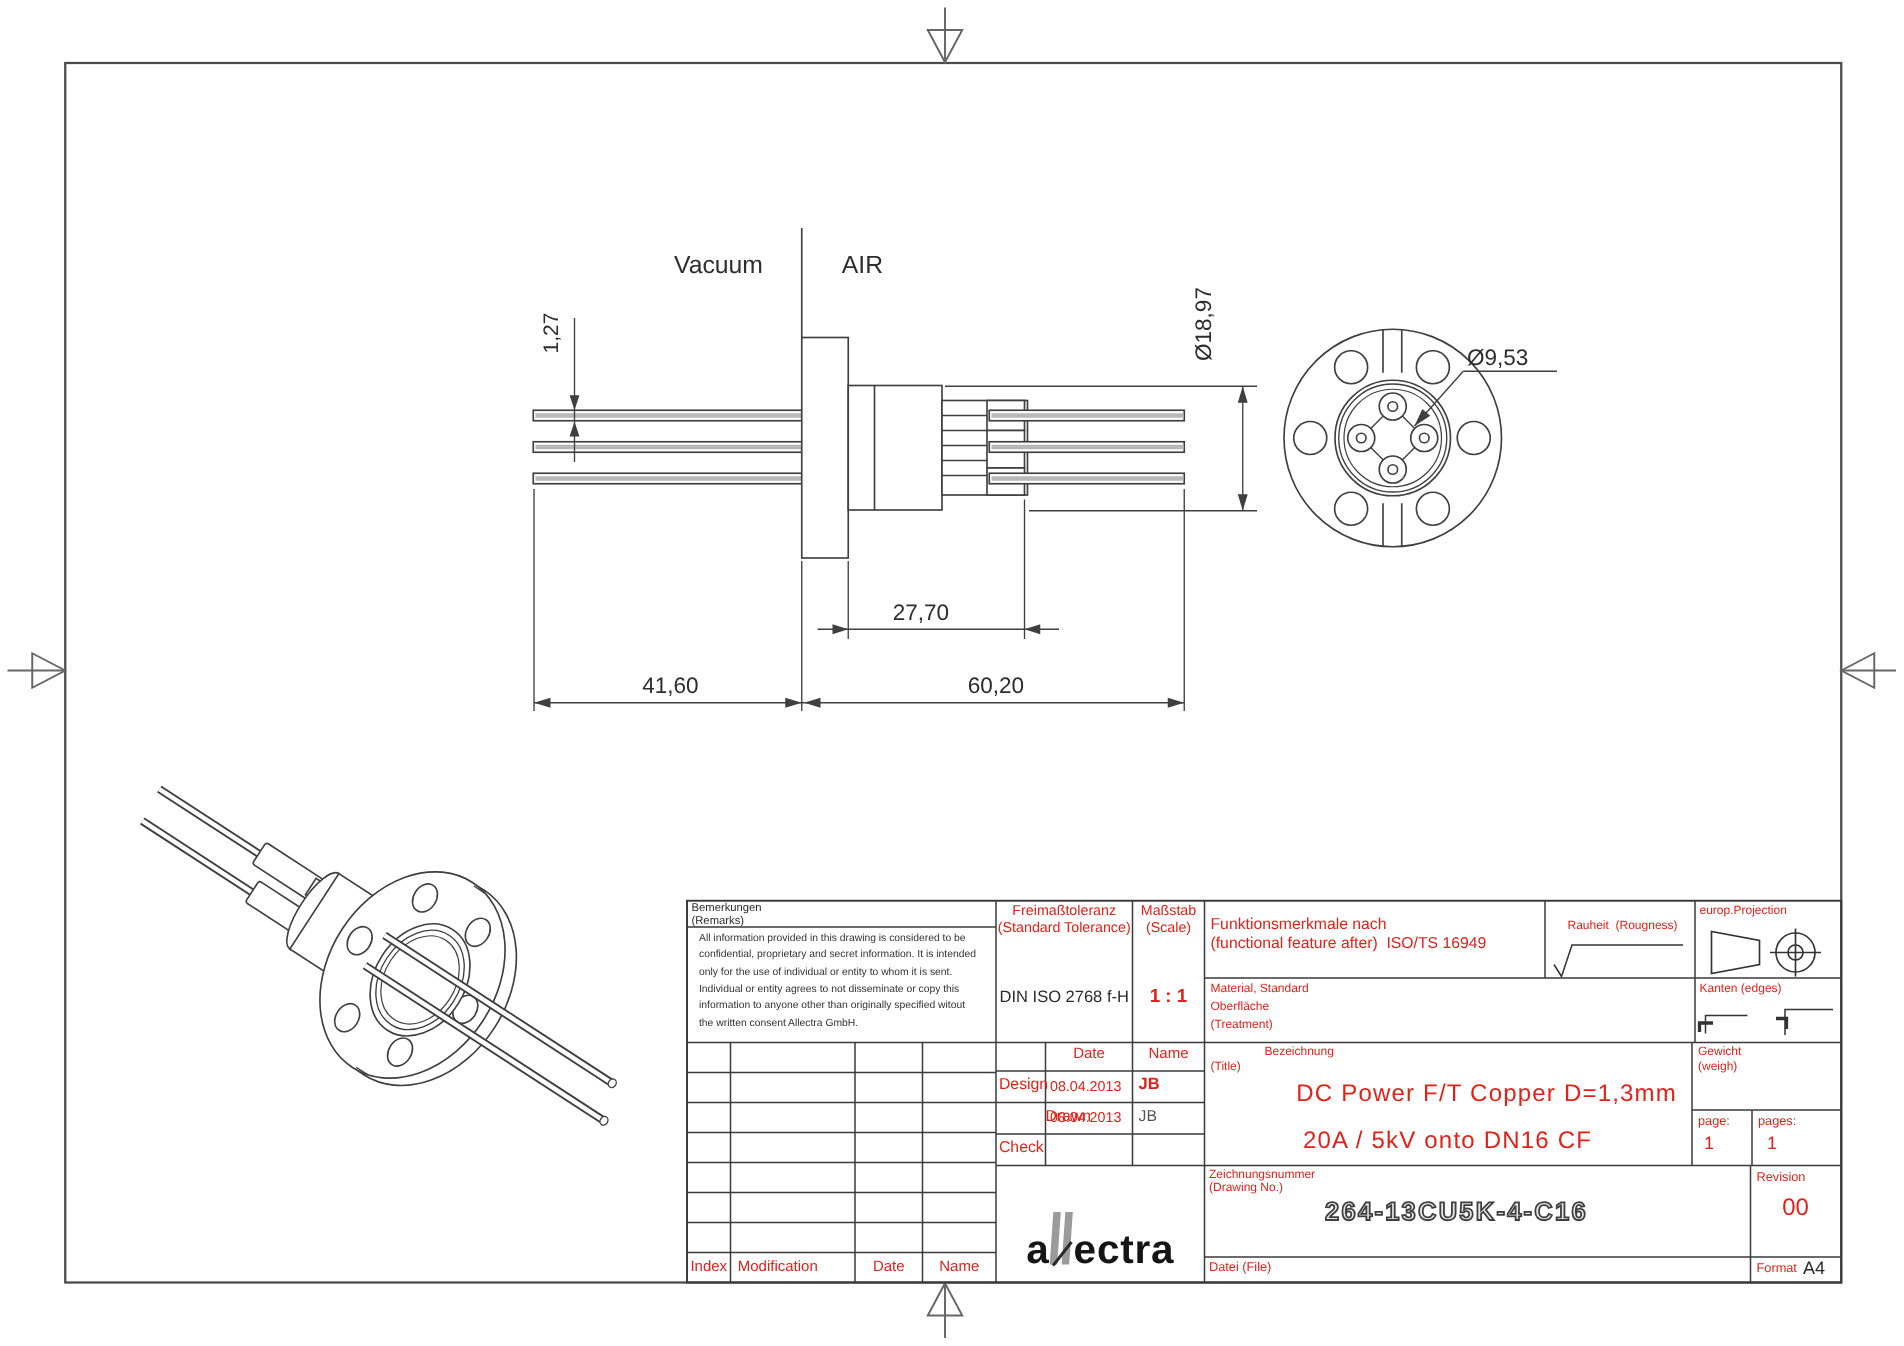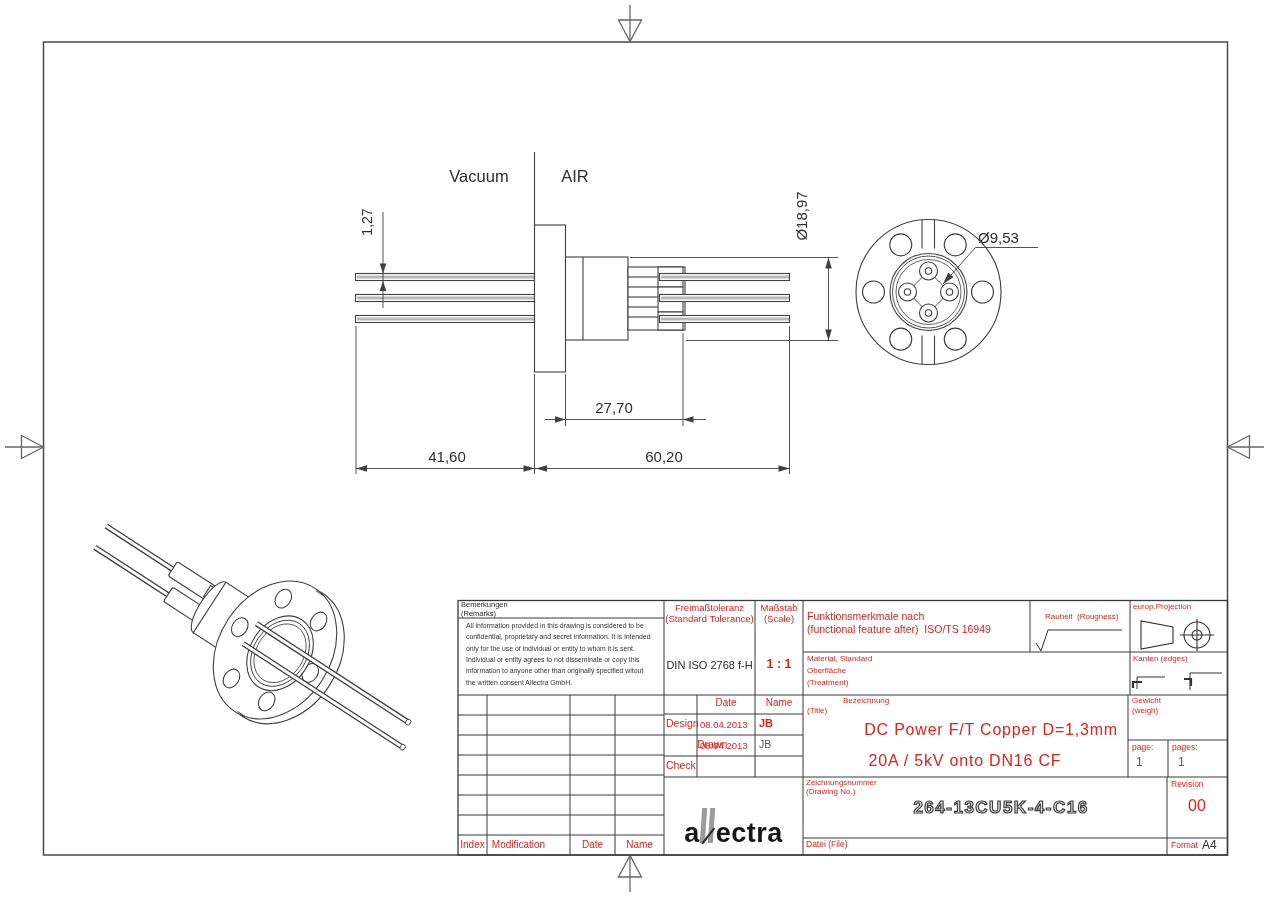--- a/index.html
+++ b/index.html
@@ -314,21 +314,21 @@
   <div class="t r s8" style="left:1132px;top:697px;">Gewicht</div>
   <div class="t r s8" style="left:1132px;top:706.5px;">(weigh)</div>
 
   <div class="t r s85" style="left:1132px;top:743px;">page:</div>
   <div class="t r s12" style="left:1136px;top:756px;">1</div>
   <div class="t r s85" style="left:1172px;top:743px;">pages:</div>
   <div class="t r s12" style="left:1178px;top:756px;">1</div>
 
   <div class="t r s8" style="left:806px;top:779px;">Zeichnungsnummer</div>
   <div class="t r s8" style="left:806px;top:788px;">(Drawing No.)</div>
-  <div class="t dwgnum c" style="left:833px;top:799px;width:336px;">264-13CU5K-4-C16</div>
+  <div class="t dwgnum c" style="left:803px;top:799px;width:336px;">264-13CU5K-4-C16</div>
 
   <div class="t r s85" style="left:1171px;top:780px;">Revision</div>
   <div class="t r rev00 c" style="left:1167px;top:798px;width:60px;">00</div>
 
   <div class="t r s85" style="left:806px;top:840px;">Datei (File)</div>
   <div class="t r s85" style="left:1171px;top:841px;">Format</div>
   <div class="t s12" style="left:1202px;top:839px;">A4</div>
 </div>
 
 </body></html>

